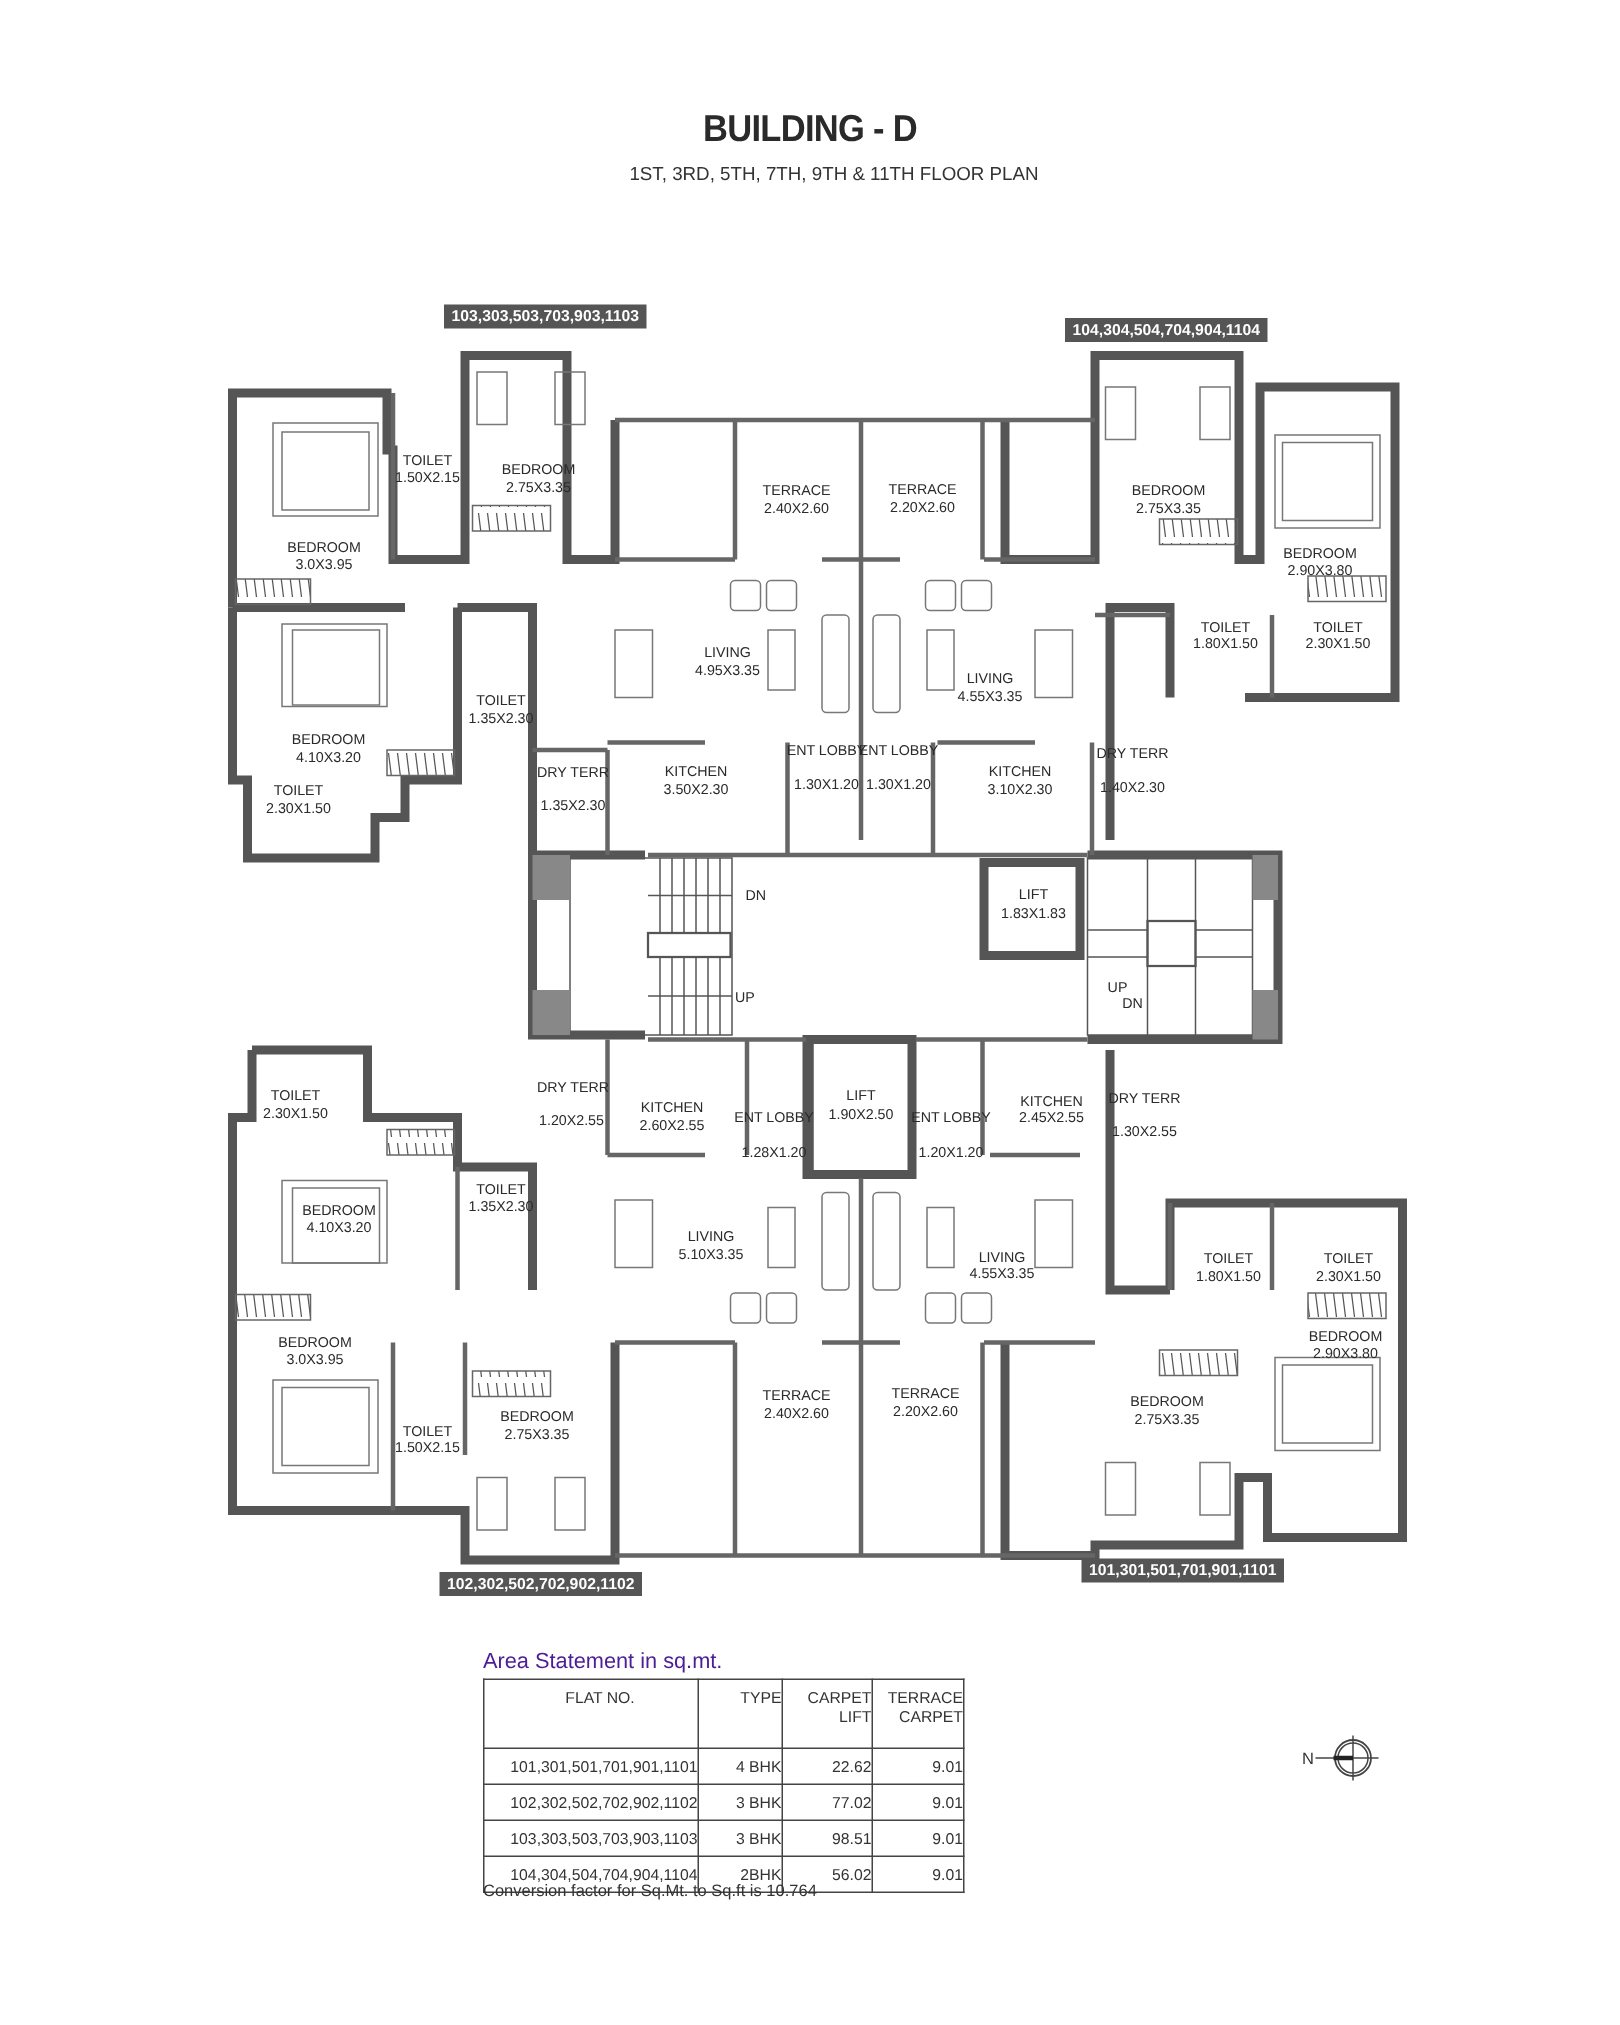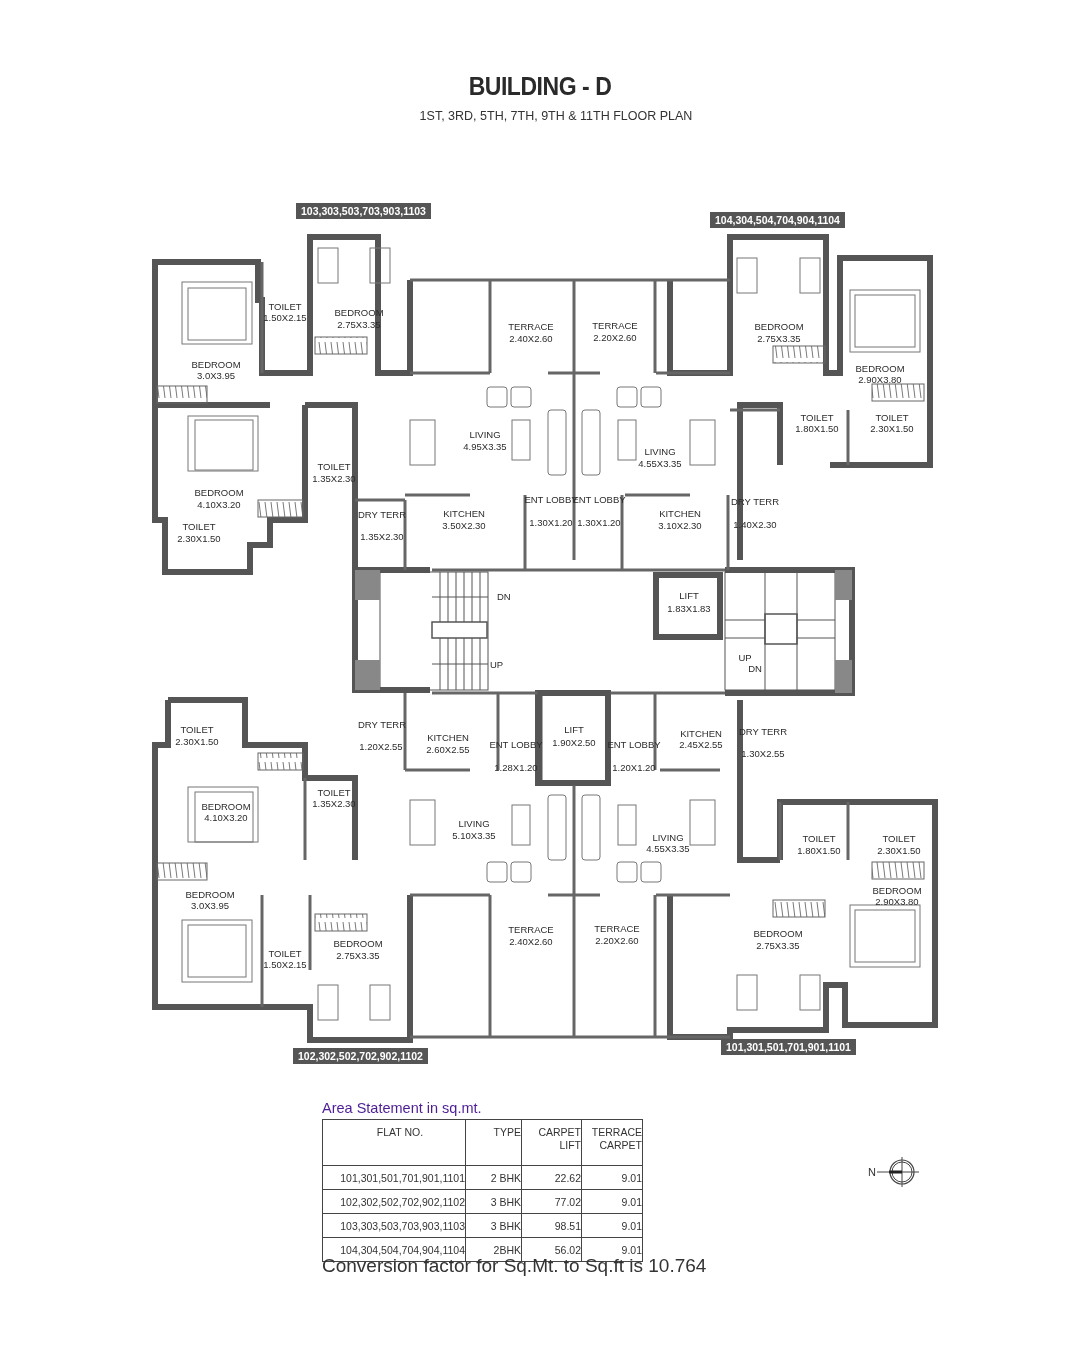--- a/index.html
+++ b/index.html
@@ -7,21 +7,21 @@
   .title{position:absolute;left:0;width:1080px;top:72px;text-align:center;font-size:25px;font-weight:bold;letter-spacing:-0.5px;color:#2a2a2a;transform:scaleX(0.92);}
   .subtitle{position:absolute;left:16px;width:1080px;top:109px;text-align:center;font-size:12.5px;color:#333;}
   .flat-tag{position:absolute;background:#555;color:#fff;font-size:10.5px;font-weight:bold;padding:2px 5px;line-height:12px;white-space:nowrap;}
   svg.plan{position:absolute;left:0;top:0;}
   .rl{font-family:"Liberation Sans",sans-serif;font-size:9.5px;fill:#2b2b2b;text-anchor:middle;}
   .area-title{position:absolute;left:322px;top:1100px;font-size:14.5px;color:#4c1d95;}
   table.area{position:absolute;left:322px;top:1119px;border-collapse:collapse;font-size:10.5px;color:#333;}
   table.area td,table.area th{border:1.3px solid #444;padding:0;font-weight:normal;text-align:right;vertical-align:middle;height:23px;}
   table.area th{height:39px;vertical-align:top;padding-top:6px;line-height:13px;}
   table.area th.flat{text-align:center;padding-left:12px;}
-  .conv{position:absolute;left:322px;top:1255px;font-size:19px;color:#333;}
+  .conv{position:absolute;left:322px;top:1255px;font-size:11px;color:#333;}
   .compass{position:absolute;left:866px;top:1154px;}
 </style>
 </head>
 <body>
 
 <div class="title">BUILDING - D</div>
 <div class="subtitle">1ST, 3RD, 5TH, 7TH, 9TH &amp; 11TH FLOOR PLAN</div>
 
 <svg class="plan" width="1080" height="1100" viewBox="0 0 1080 1100">
   <defs>
@@ -294,21 +294,21 @@
 <table class="area">
   <tbody>
       <tr>
     <th class="flat" style="width:130px">FLAT NO.</th>
     <th style="width:55px">TYPE</th>
     <th style="width:59px"><span>CARPET</span><br><span>LIFT</span></th>
     <th style="width:60px"><span>TERRACE</span><br><span>CARPET</span></th>
   </tr>
   <tr>
     <td>101,301,501,701,901,1101</td>
-    <td>2 BHK</td>
+    <td>4 BHK</td>
     <td>22.62</td>
     <td>9.01</td>
   </tr>
   <tr>
     <td>102,302,502,702,902,1102</td>
     <td>3 BHK</td>
     <td>77.02</td>
     <td>9.01</td>
   </tr>
   <tr>

